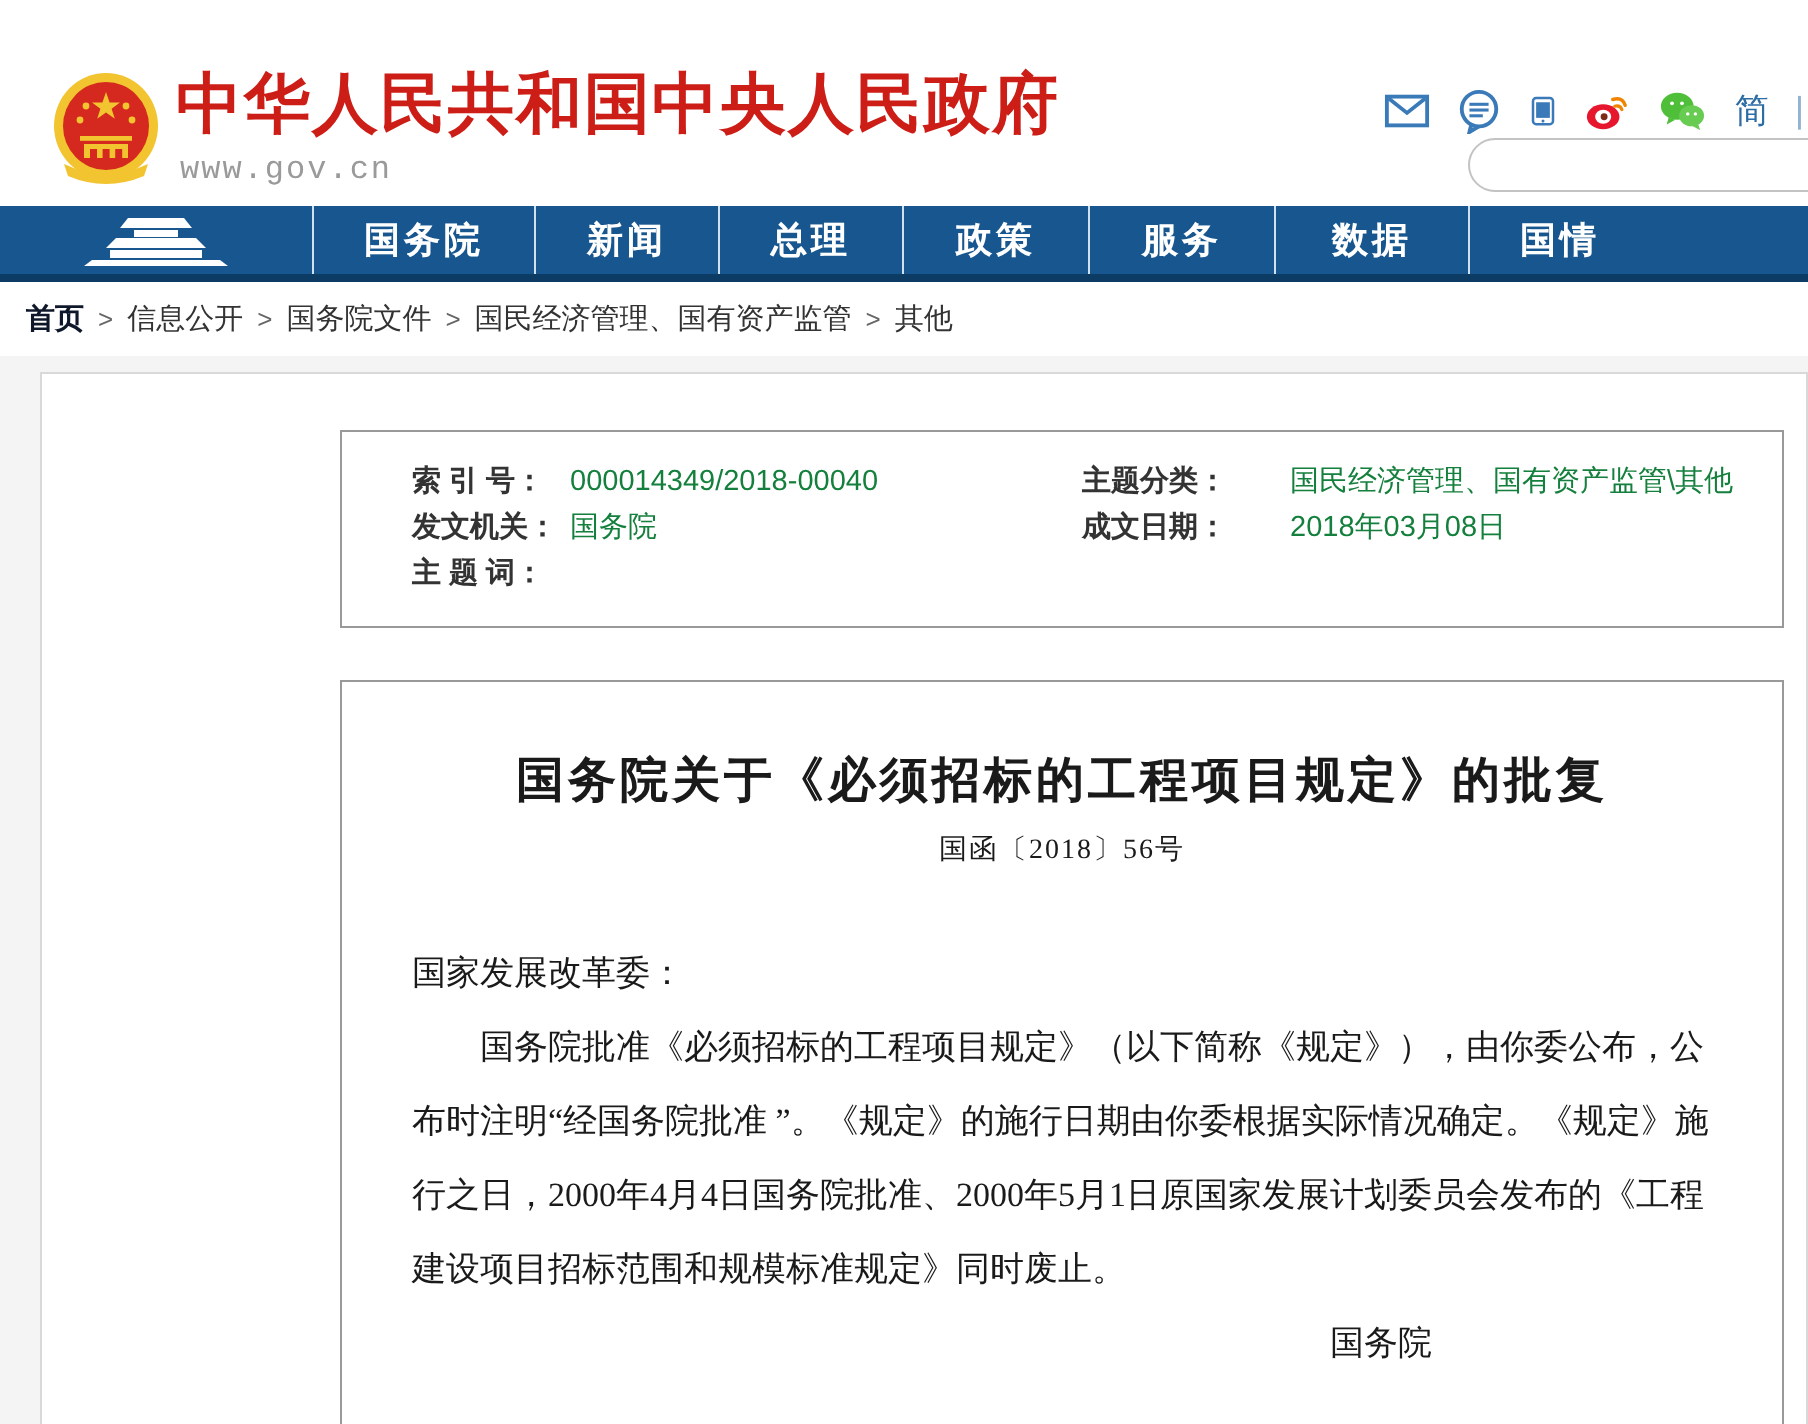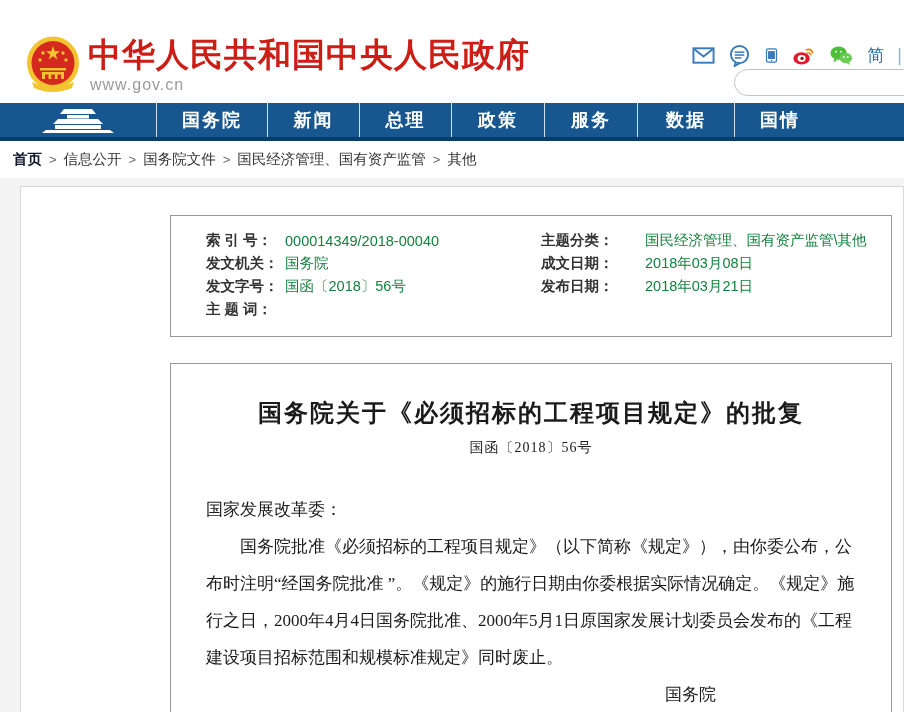--- a/index.html
+++ b/index.html
@@ -2,21 +2,21 @@
 <html><head>
 <meta charset="utf-8">
 <style>
   * { margin:0; padding:0; box-sizing:border-box; }
   html,body { width:904px; height:712px; overflow:hidden; }
   body { font-family:"Liberation Sans","DejaVu Sans",sans-serif; background:#fff; color:#333; }
   .page { position:relative; width:904px; height:712px; overflow:hidden; }
 
   
   .site-header { position:relative; height:103px; background:#fff; }
-  .brand { position:absolute; left:26px; top:36px; display:flex; align-items:flex-start; }
+  .brand { position:absolute; left:26px; top:36px; display:flex; align-items:flex-start;font-family:Liberation Mono, monospace; }
   .emblem { width:54px; height:58px; display:block; }
   .brand-text { margin-left:8px; }
   .site-title { color:#cc1d16; font-size:33px; font-weight:bold; letter-spacing:1px; line-height:38px; cursor:pointer; }
   .site-url { color:#9a9a9a; font-size:16px; margin-top:2px; margin-left:2px; letter-spacing:1px; }
   .icon-row { position:absolute; top:44px; right:2px; display:flex; align-items:center; gap:13px; }
   .icon-row .ic { width:23px; height:23px; display:block; cursor:pointer; }
   .lang { color:#2e6da4; font-size:17px; cursor:pointer; }
   .pipe { color:#8fb3d1; font-size:18px; }
   .search { position:absolute; top:69px; right:-34px; width:204px; height:27px;
             border:1px solid #c3c3c3; border-radius:14px; background:#fff; outline:none;
@@ -178,26 +178,20 @@
             <td class="lbl lbl2">主题分类：</td>
             <td class="val">国民经济管理、国有资产监管\其他</td>
           </tr>
           <tr>
             <td class="lbl lbl1">发文机关：</td>
             <td class="val val1">国务院</td>
             <td class="lbl lbl2">成文日期：</td>
             <td class="val">2018年03月08日</td>
           </tr>
           <tr>
-            <td class="lbl lbl1">发文字号：</td>
-            <td class="val val1">国函〔2018〕56号</td>
-            <td class="lbl lbl2">发布日期：</td>
-            <td class="val">2018年03月21日</td>
-          </tr>
-          <tr>
             <td class="lbl lbl1">主 题 词：</td>
             <td class="val" colspan="3"></td>
           </tr>
         </tbody>
           </table>
       </div>
 
       <div class="doc-box">
         <h1 class="doc-title">国务院关于《必须招标的工程项目规定》的批复</h1>
         <div class="doc-number">国函〔2018〕56号</div>

